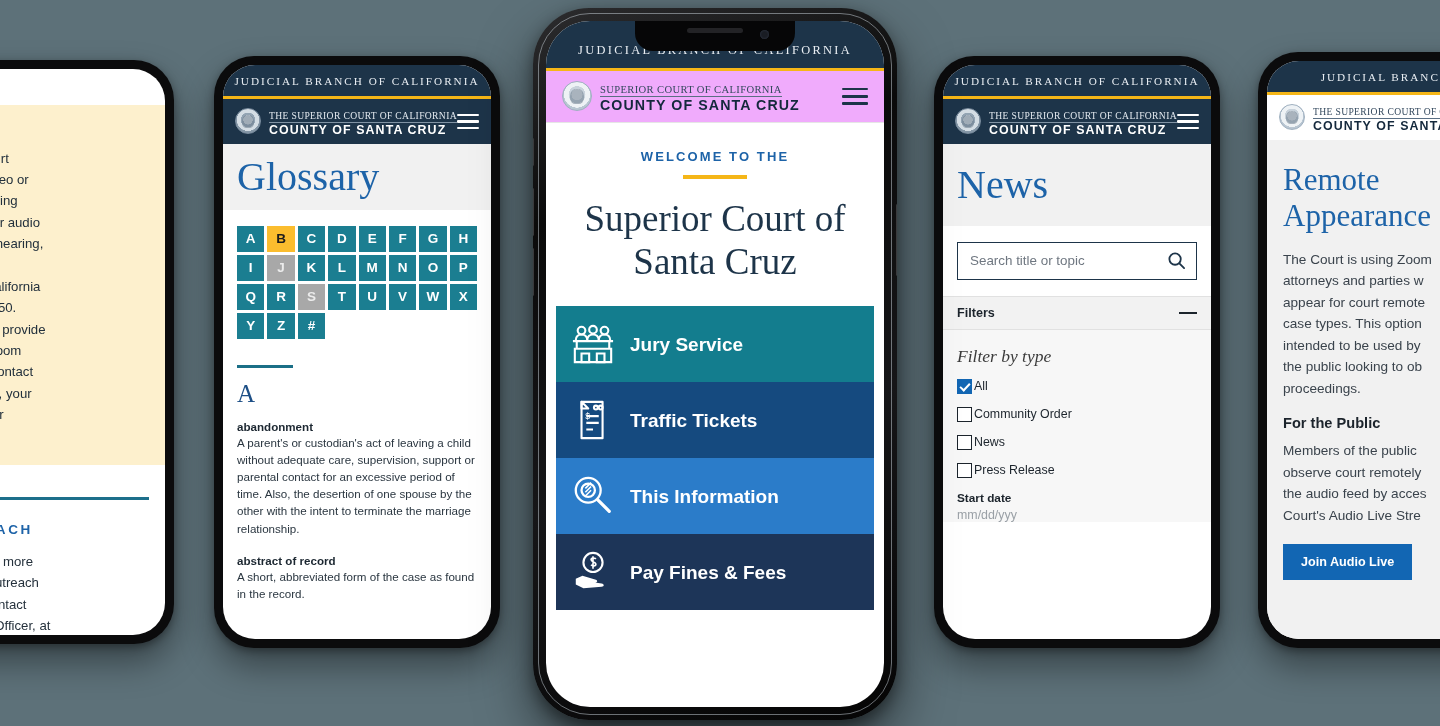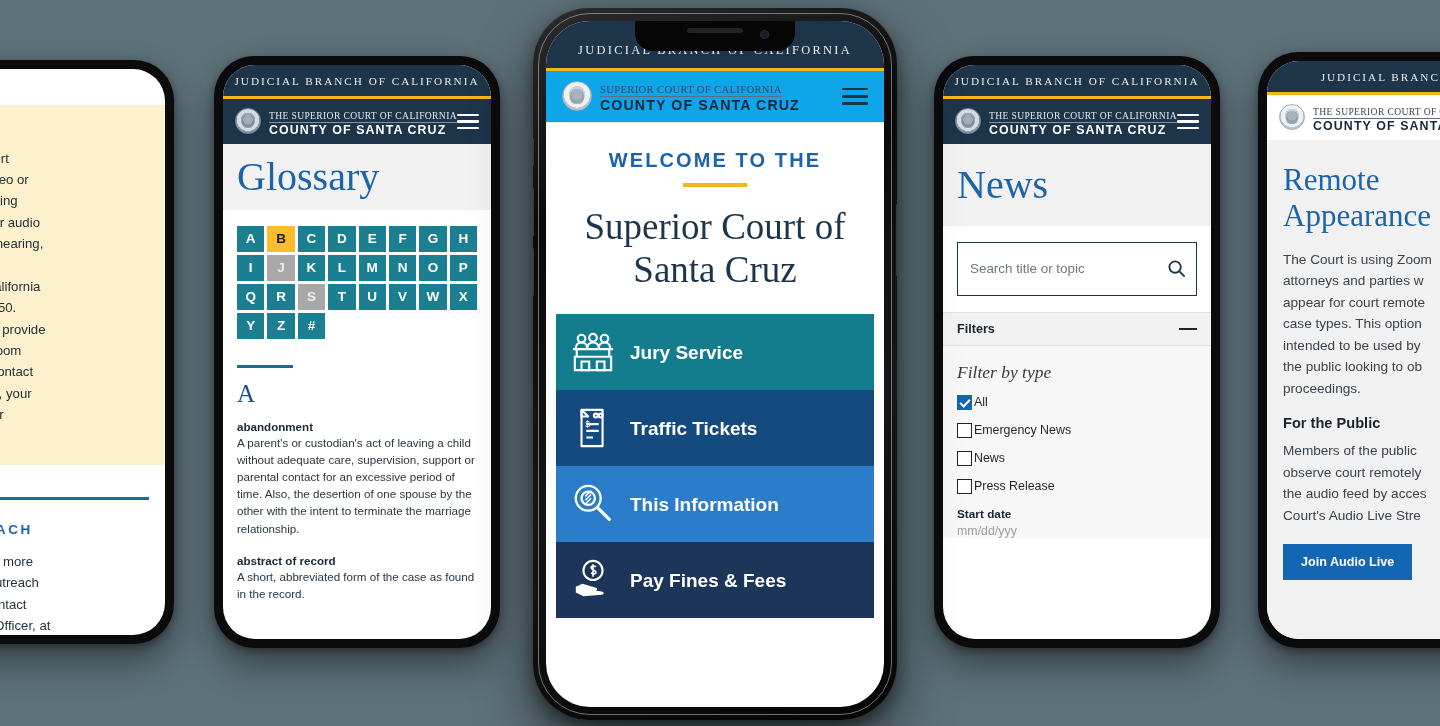--- a/index.html
+++ b/index.html
@@ -41,21 +41,21 @@
     font-family: "Liberation Serif", serif;
     letter-spacing: 2.0px;
   }
   .gold-rule { height: 3px; background: #f5b617; }
   .brandbar {
     background: #1d3449;
     display: flex; align-items: center;
     padding: 7px 12px;
     gap: 8px;
   }
-  .brandbar.white { background: #0ea5e9; }
+  .brandbar.white { background: #f0abfc; }
   .seal {
     flex: 0 0 auto;
     border-radius: 50%;
     border: 1.6px solid #9fb0c0;
     background:
       radial-gradient(circle at 50% 45%, #f4f6f8 0 26%, #c8d2db 27% 40%, #eef2f5 41% 62%, #b9c6d2 63% 78%, #f0f3f6 79% 100%);
     position: relative;
   }
   .seal.dark {
     border-color: #7d8fa0;
@@ -187,21 +187,21 @@
   #phone-center .topbar { font-size: 12.4px; padding: 22px 0 10px; letter-spacing: 2.3px; }
   #phone-center .brandbar { padding: 9px 16px; border-bottom:1px solid #e6e6e6; }
   #phone-center .seal { width: 30px; height: 30px; }
   #phone-center .brand-line1 { font-size: 10.6px; }
   #phone-center .brand-line2 { font-size: 14.2px; }
   #phone-center .hamburger { width: 26px; height: 17px; }
   #phone-center .hamburger i { height: 2.6px; }
 
   .welcome {
     text-align:center; color:#1d63a8; font-weight:bold;
-    font-size:20px; letter-spacing:2.1px; padding: 26px 0 0;
+    font-size:13px; letter-spacing:2.1px; padding: 26px 0 0;
   }
   .welcome-rule { width: 64px; height:4px; background:#f5b617; margin: 11px auto 0; }
   .bigtitle {
     font-family:"Liberation Serif", serif; color:#1d3449;
     font-size: 37px; text-align:center; line-height:1.18;
     padding: 18px 18px 0; font-weight: normal;
   }
 
   .tiles { margin: 22px 10px 0; }
   .tile {
@@ -221,21 +221,21 @@
   #phone-news .seal { width: 26px; height: 26px; }
   #phone-news .brand-line1 { font-size: 9.6px; }
   #phone-news .brand-line2 { font-size: 12.4px; }
   #phone-news .hamburger { width: 22px; height: 15px; }
   #phone-news .hamburger i { height: 2.4px; }
   #phone-news .hero { height: 82px; padding: 0 14px; }
   #phone-news .hero h1 { font-size: 40px; }
 
   .searchwrap { padding: 16px 14px; background:#ffffff; }
   .searchbox {
-    border: 1.6px solid #1d3449; height: 54px;
+    border: 1.6px solid #1d3449; height: 38px;
     display:flex; align-items:center; padding: 0 10px 0 12px;
     background:#ffffff;
   }
   .searchbox .ph { flex:1 1 auto; color:#6f7781; font-size:13.4px; }
   .filters-bar {
     background:#f2f2f2; border-top:1px solid #e1e1e1; border-bottom:1px solid #e1e1e1;
     display:flex; align-items:center; justify-content:space-between;
     padding: 9px 14px; cursor:pointer;
   }
   .filters-bar .flabel { font-weight:bold; font-size:12.6px; color:#1c242c; }
@@ -513,21 +513,21 @@
 
       <div class="filters-body">
         <div class="fgroup-title">Filter by type</div>
         <div id="type-options">
             <div class="cbrow">
               <div class="cbox on"></div>
               <div class="cblabel">All</div>
             </div>
             <div class="cbrow">
               <div class="cbox"></div>
-              <div class="cblabel">Emergency News</div>
+              <div class="cblabel">Community Order</div>
             </div>
             <div class="cbrow">
               <div class="cbox"></div>
               <div class="cblabel">News</div>
             </div>
             <div class="cbrow">
               <div class="cbox"></div>
               <div class="cblabel">Press Release</div>
             </div>
           </div>

